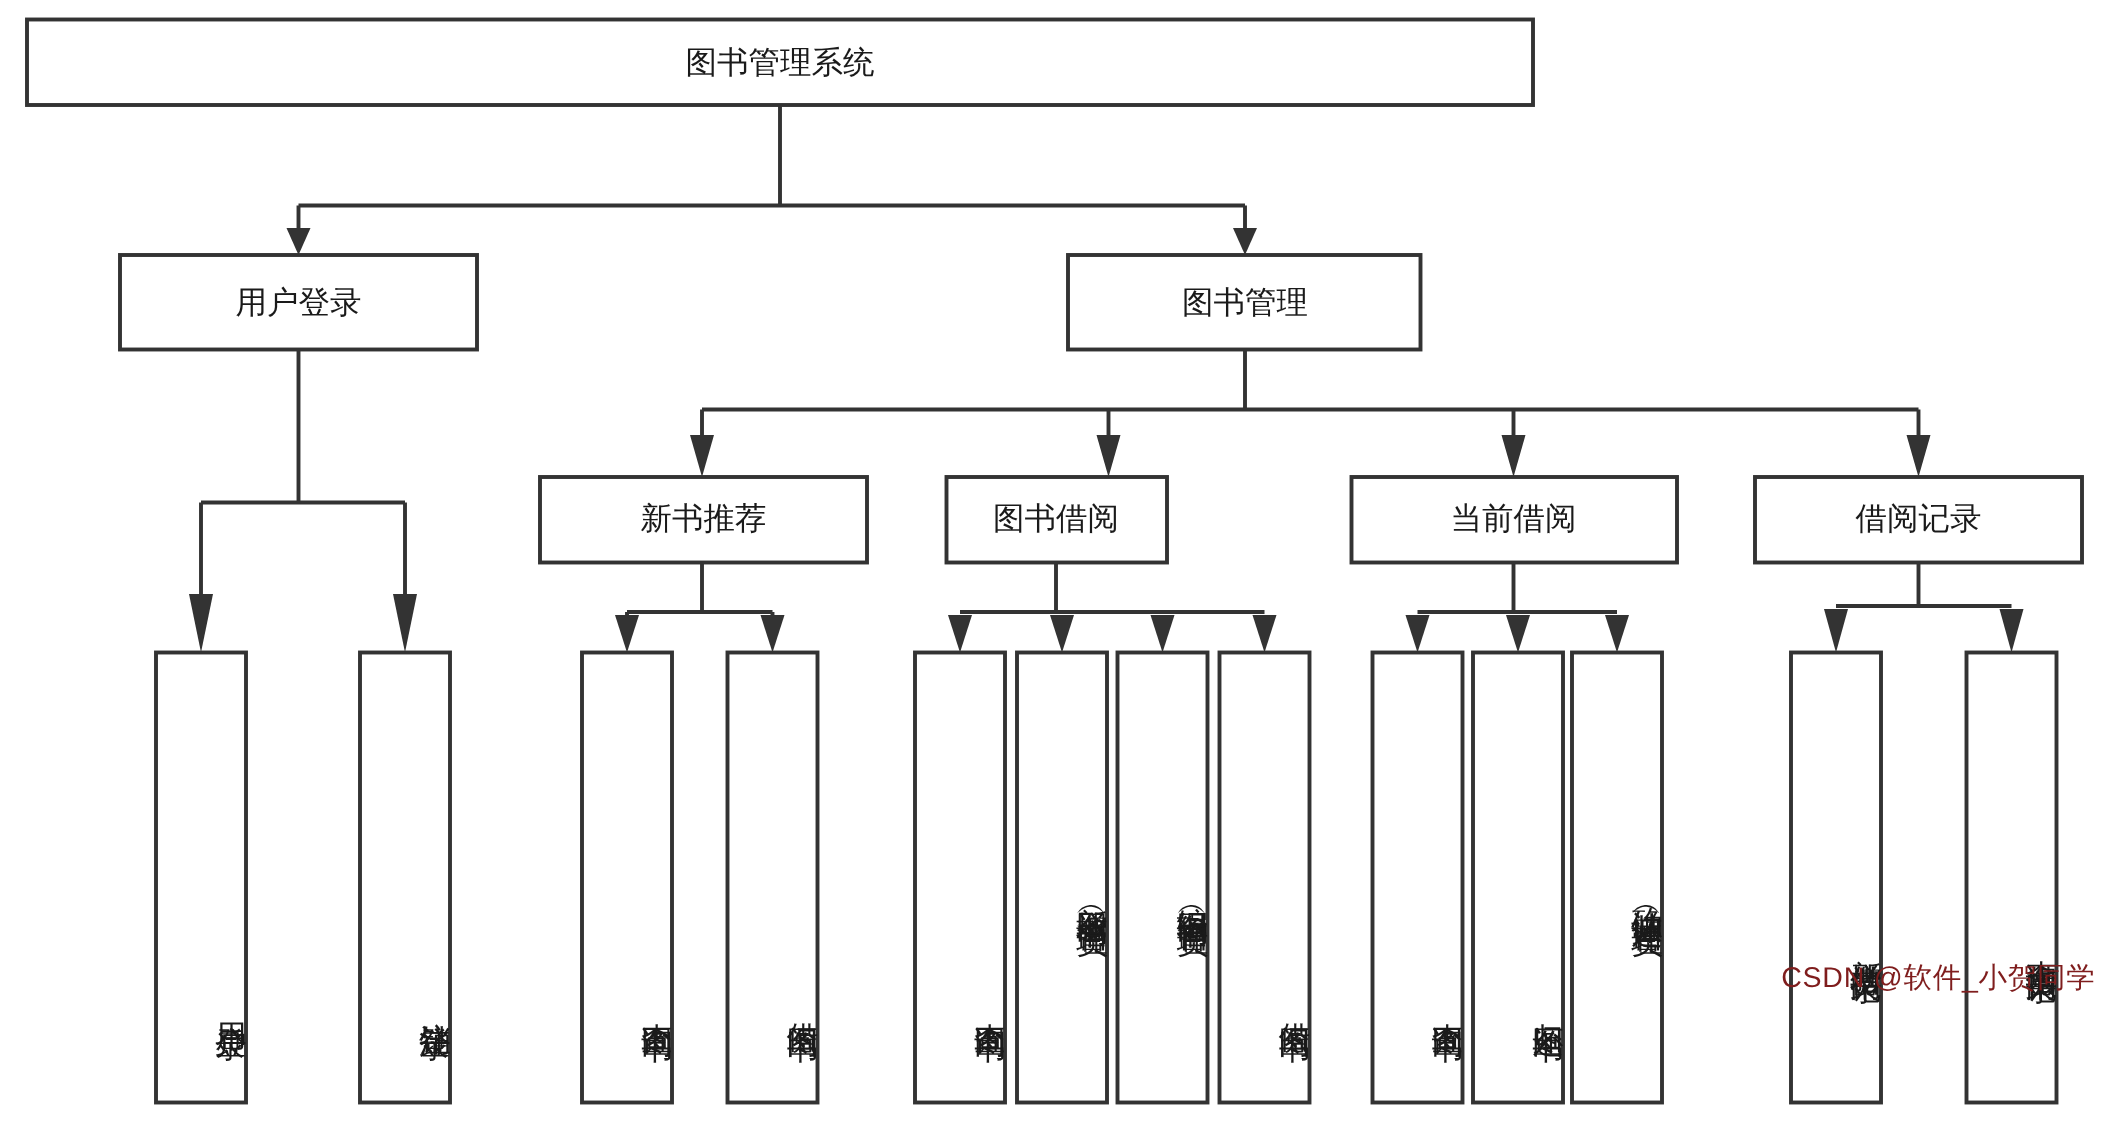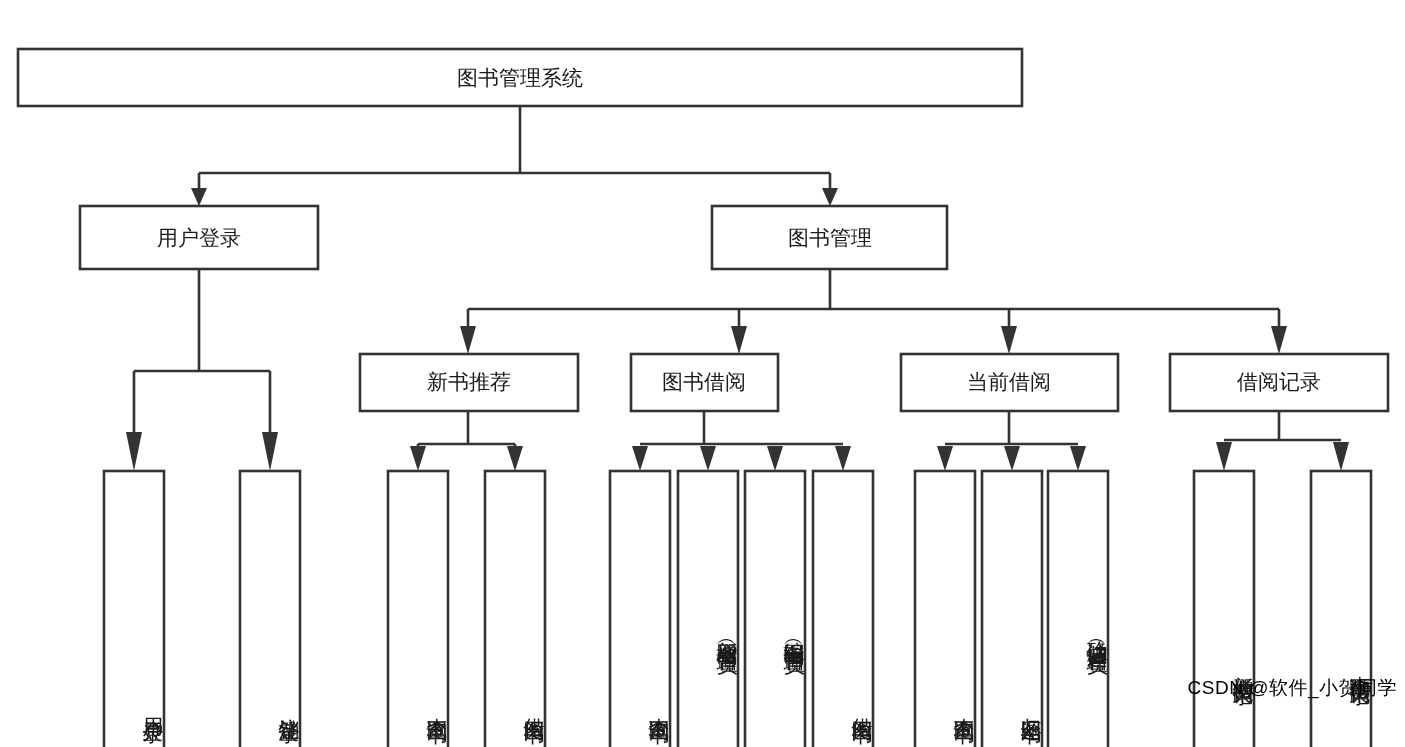--- a/index.html
+++ b/index.html
@@ -11,21 +11,20 @@
     width: 1405px;
     height: 747px;
     font-family: "Liberation Sans", "DejaVu Sans", sans-serif;
     overflow: hidden;
   }
   #diagram-root {
     position: relative;
     width: 1405px;
     height: 669px;
     background: #ffffff;
-    margin-top: 36px;
   }
   svg.diagram-canvas {
     position: absolute;
     left: 0;
     top: 0;
     width: 1405px;
     height: 747px;
   }
   .node-box {
     fill: #ffffff;
@@ -63,21 +62,21 @@
     justify-content: center;
     white-space: nowrap;
     pointer-events: none;
   }
   .watermark {
     position: absolute;
     right: 8px;
     bottom: 4px;
     font-family: "Liberation Sans", "DejaVu Sans", sans-serif;
     font-size: 19px;
-    color: #000000;
+    color: #7f1d1d;
     white-space: nowrap;
     letter-spacing: 0.5px;
   }
 </style>
 </head>
 <body>
 
 <div id="diagram-root">
 
   <svg class="diagram-canvas" viewBox="0 0 1405 747" xmlns="http://www.w3.org/2000/svg">

